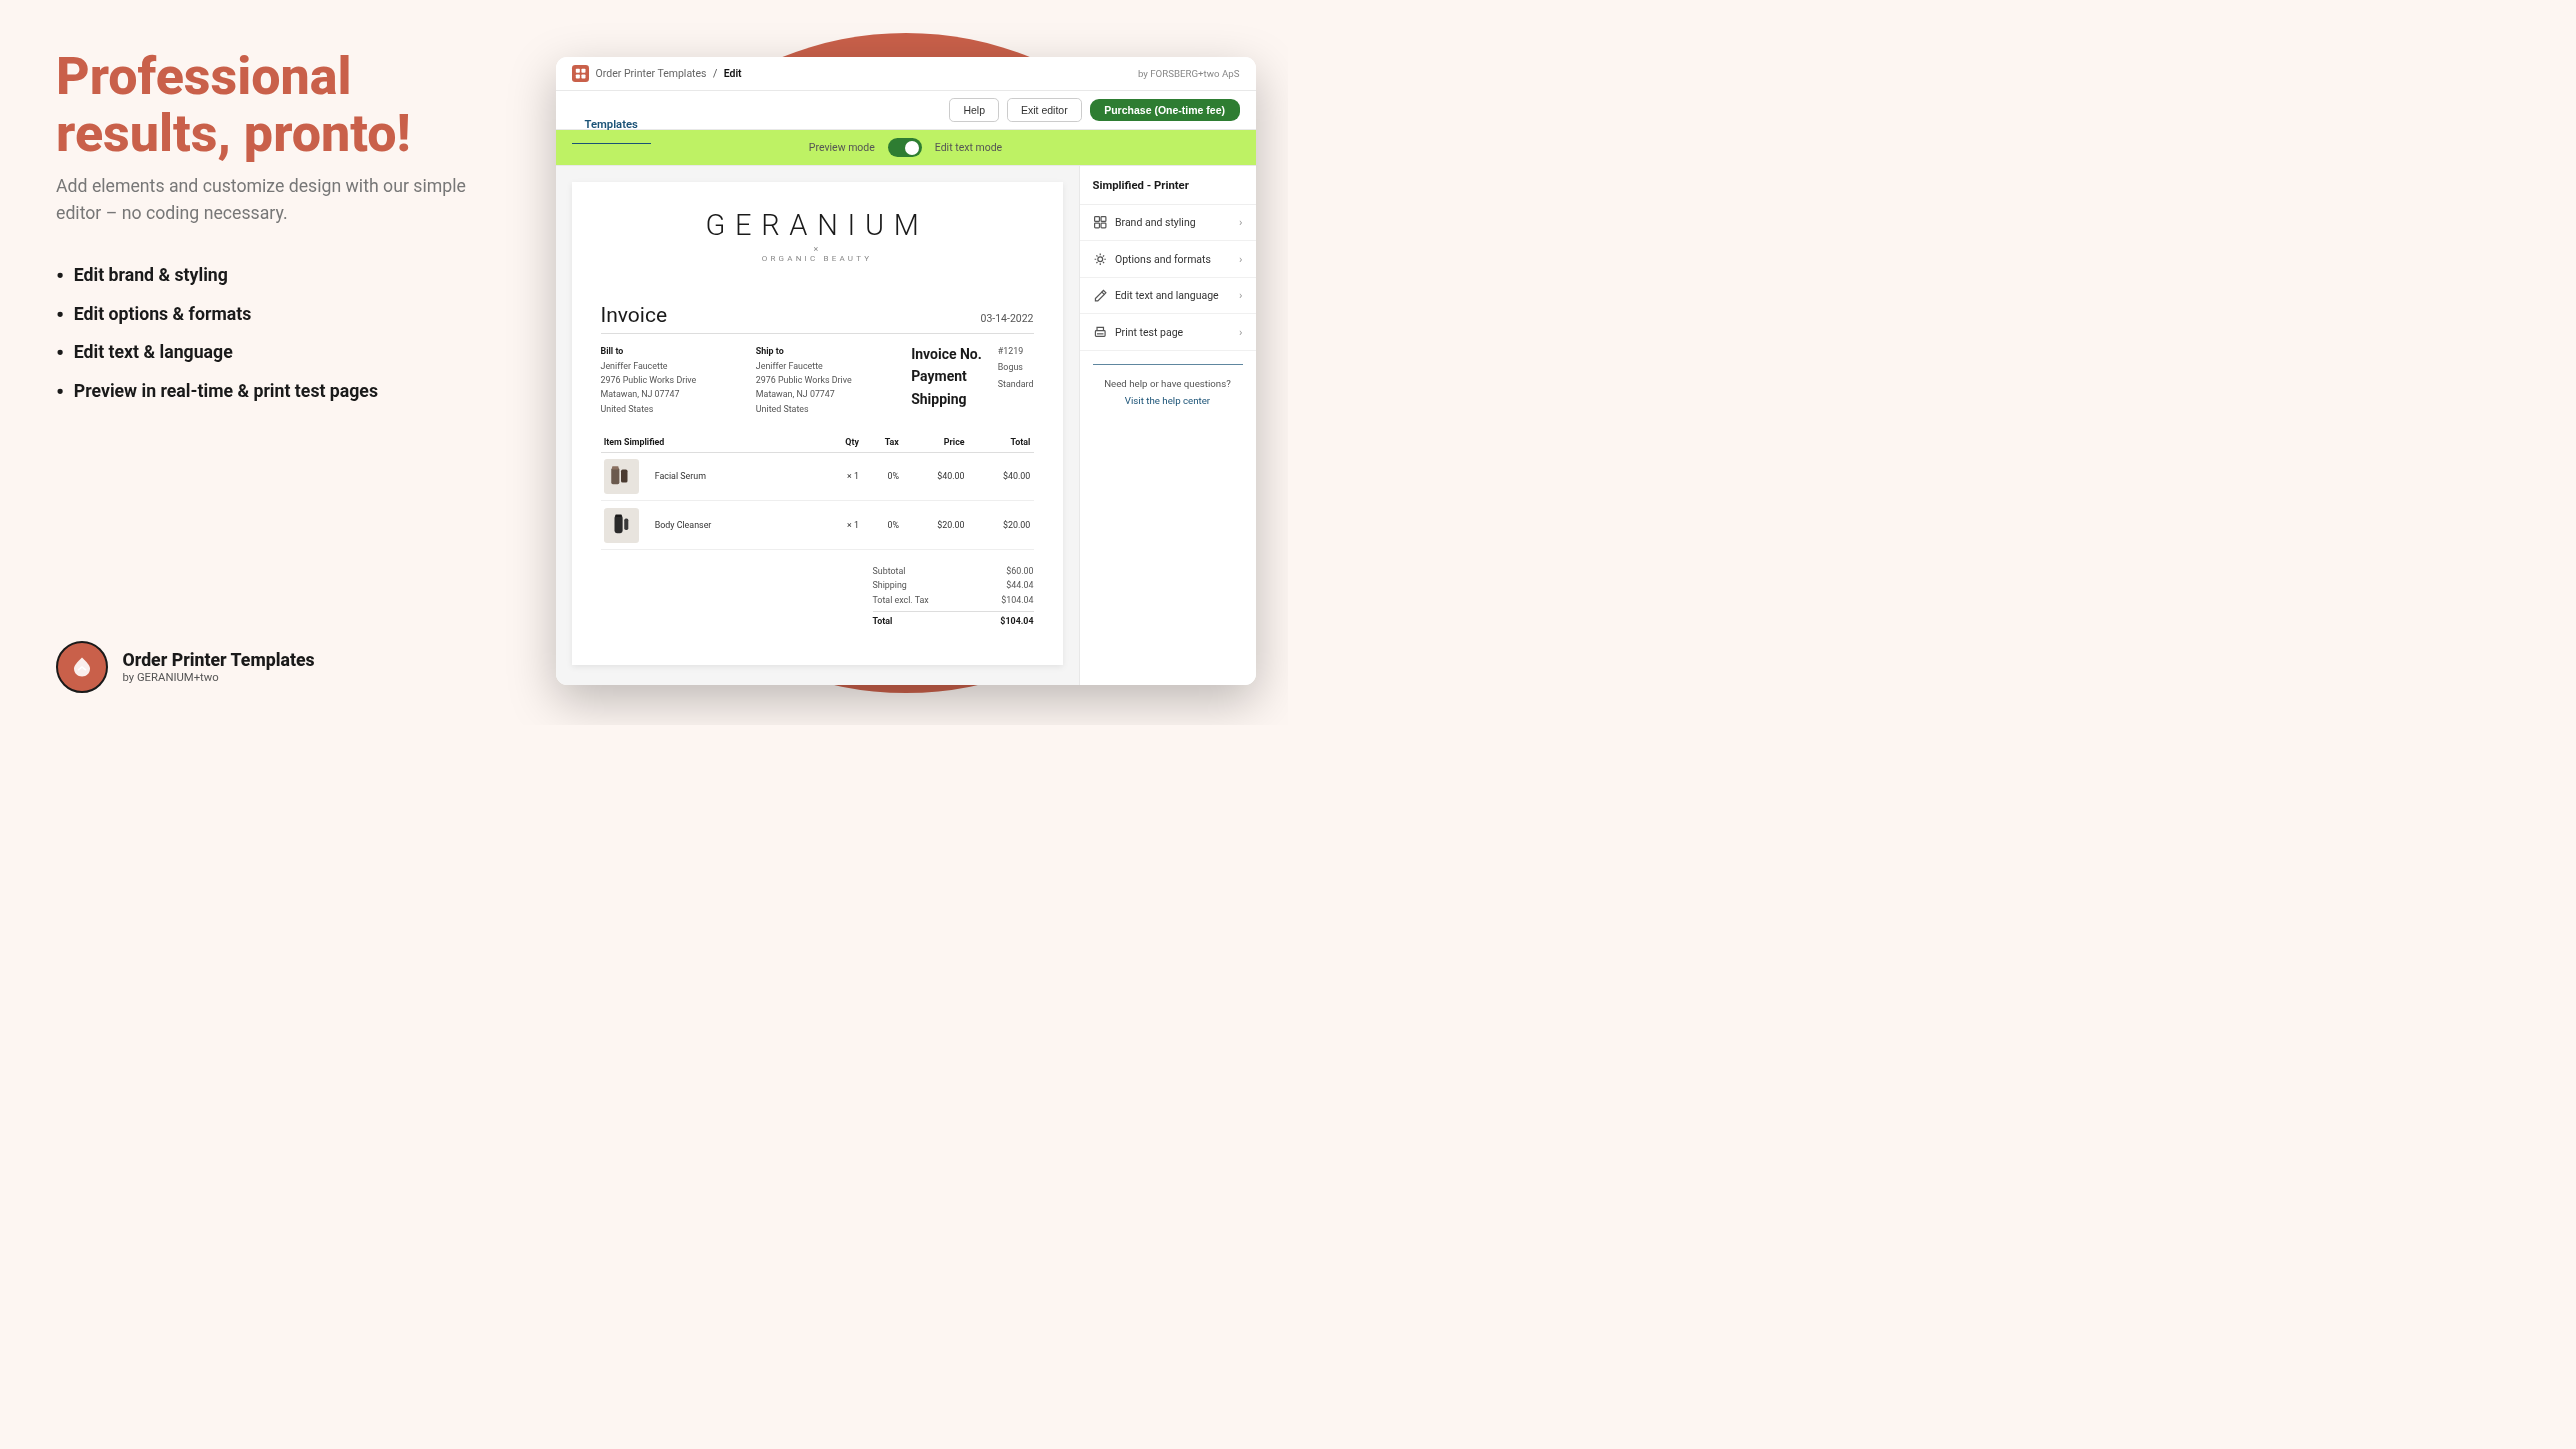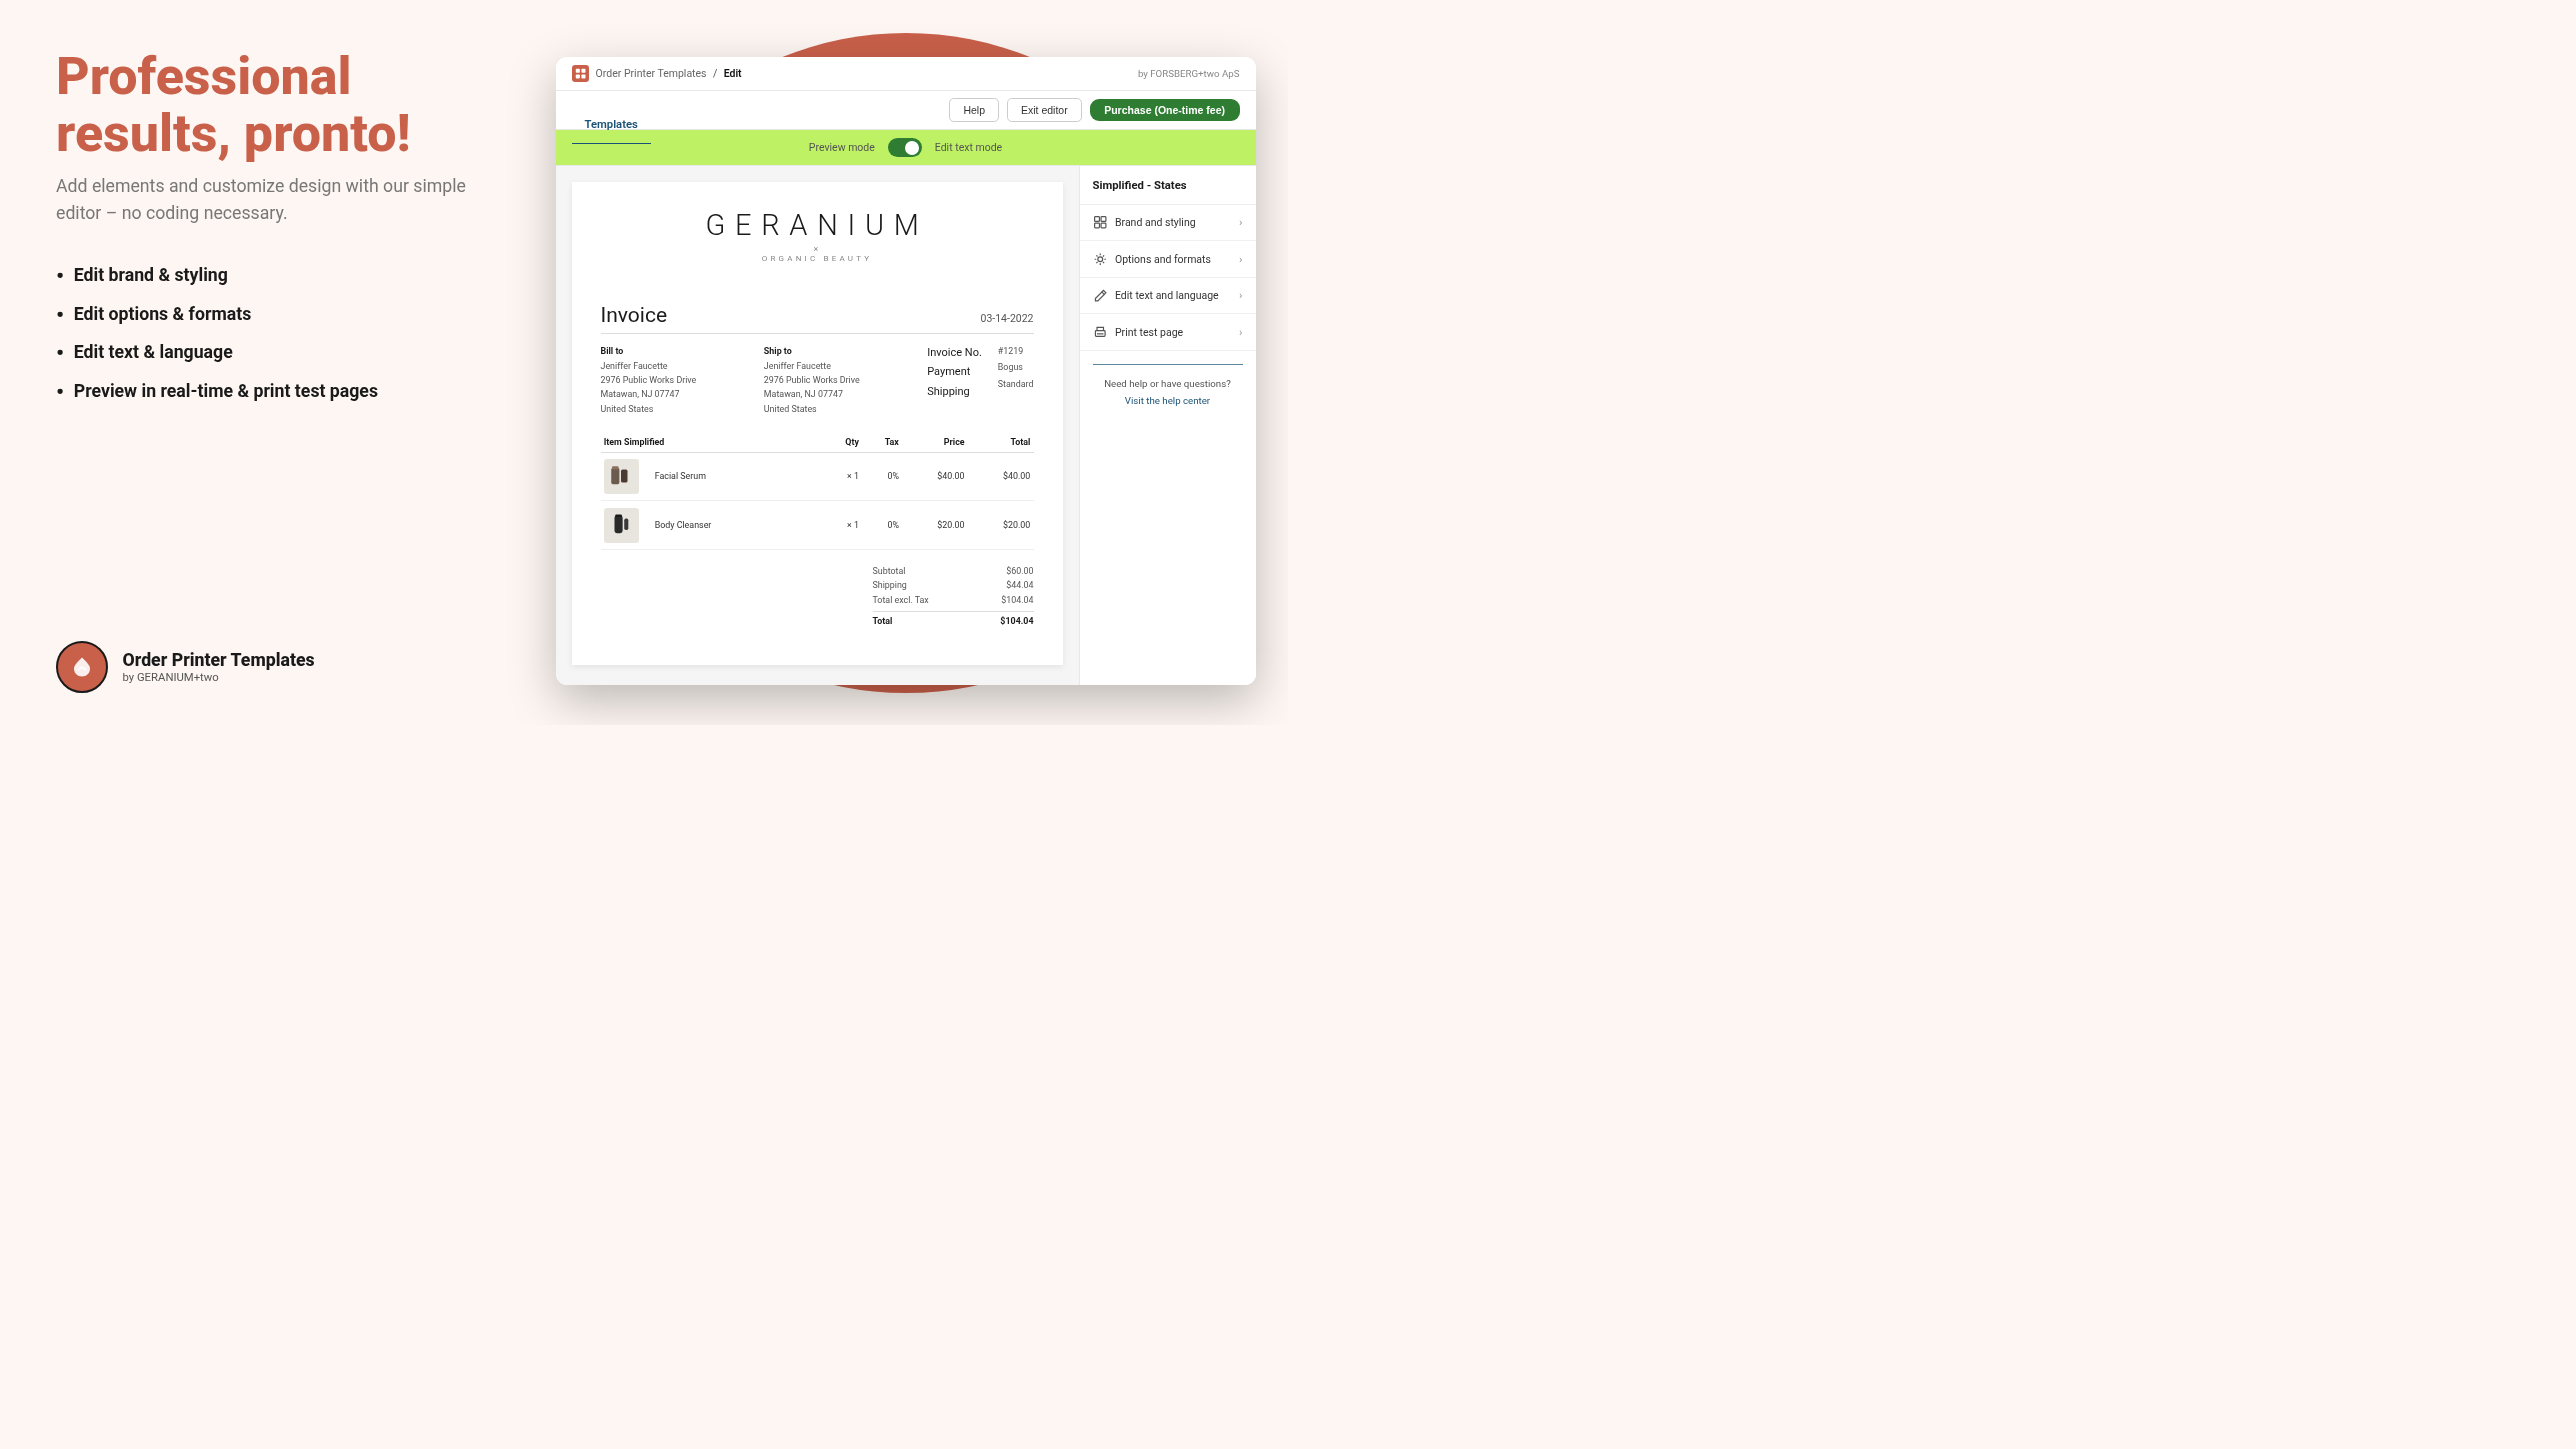--- a/index.html
+++ b/index.html
@@ -356,22 +356,22 @@
       display: flex;
       gap: 16px;
     }
     .meta-row {
       display: flex;
       flex-direction: column;
       gap: 6.4px;
     }
     .meta-item {}
     .meta-label {
-      font-size: 11px;
-      font-weight: 400;
+      font-size: 14px;
+      font-weight: 700;
       color: #1a1a1a;
     }
     .meta-value {
       font-size: 8.9px;
       color: #555;
     }
     .invoice-table {
       width: 100%;
       border-collapse: collapse;
       margin-bottom: 13px;
@@ -694,21 +694,21 @@
             <div class="total-row grand-total">
               <span>Total</span>
               <span>$104.04</span>
             </div>
           </div>
 
         </div>
       </div>
 
       <div class="sidebar-panel">
-        <div class="sidebar-title">Simplified - States</div>
+        <div class="sidebar-title">Simplified - Printer</div>
 
         <div class="sidebar-item">
           <div class="sidebar-item-left">
             <span class="sidebar-icon">
               <svg viewBox="0 0 18 18" fill="none" stroke="#555" stroke-width="1.5">
                 <rect x="2" y="2" width="6" height="6" rx="1"></rect>
                 <rect x="10" y="2" width="6" height="6" rx="1"></rect>
                 <rect x="2" y="10" width="6" height="6" rx="1"></rect>
                 <rect x="10" y="10" width="6" height="6" rx="1"></rect>
               </svg>

